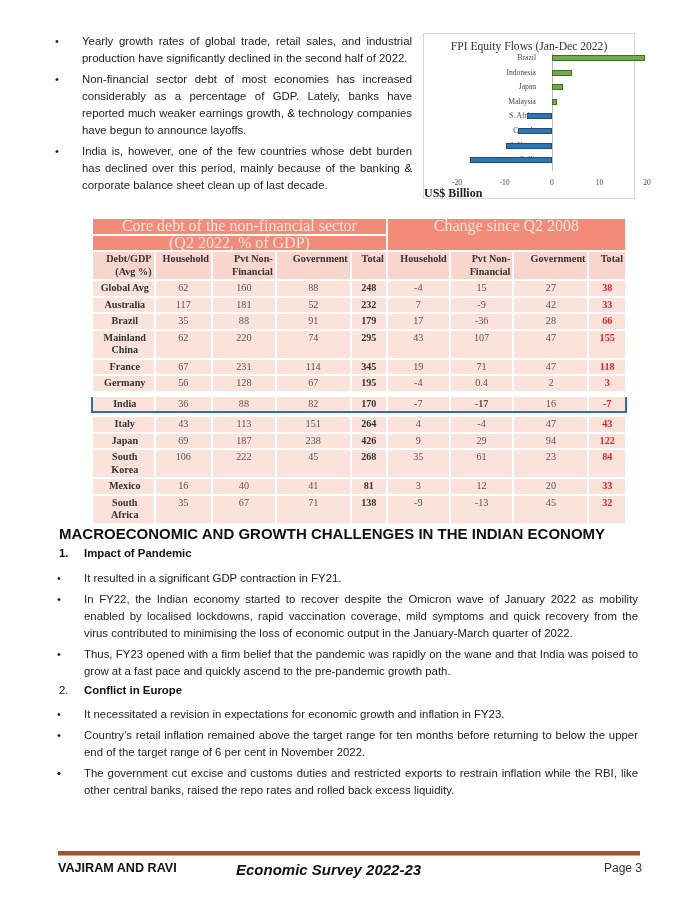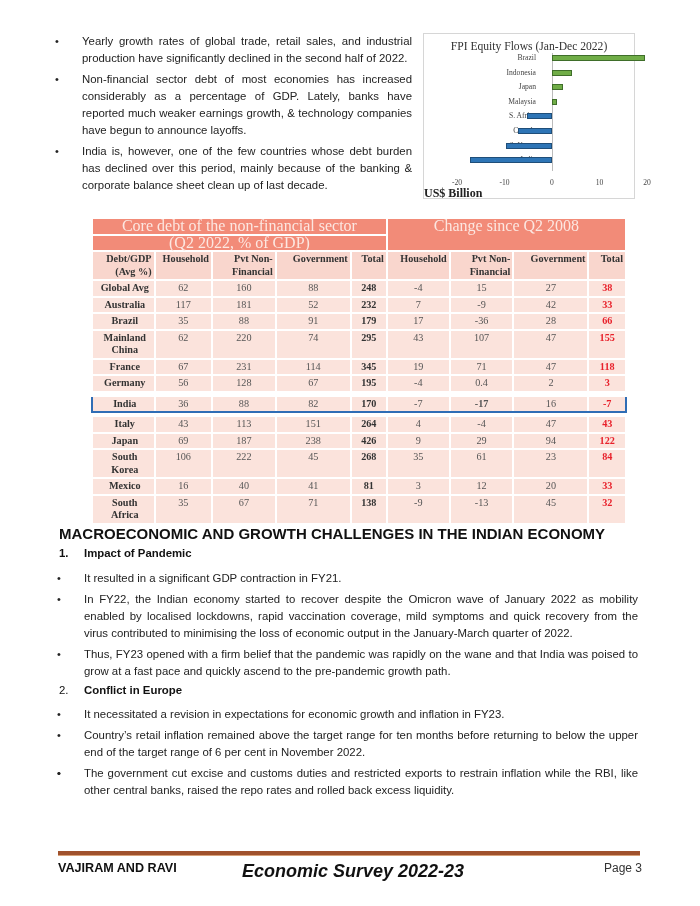--- a/index.html
+++ b/index.html
@@ -36,21 +36,21 @@
   
   .sec-title { position:absolute; left:59px; top:525px; font-size:15px; font-weight:bold; color:#111; }
   .sub { position:absolute; left:59px; font-size:11.4px; font-weight:bold; color:#111; }
   .sub .num { display:inline-block; width:25px; font-weight:normal; }
   .sub.s1 .num { font-weight:bold; }
   .lower { left:84px; width:554px; }
   .lower .item { position:relative; margin-bottom:4px; }
   
   .rule { position:absolute; left:58px; top:851px; width:582px; height:4px; background:#a0522d; border-bottom:1px solid #d9a27a; }
   .f-left { position:absolute; left:58px; top:861px; font-size:12.6px; font-weight:bold; color:#111; }
-  .f-mid { position:absolute; left:242px; top:861px; font-size:18px; font-weight:bold; font-style:italic; color:#111; }
+  .f-mid { position:absolute; left:236px; top:861px; font-size:15px; font-weight:bold; font-style:italic; color:#111; }
   .f-right { position:absolute; right:58px; top:861px; font-size:12px; color:#333; }
 </style>
 </head>
 <body>
 
 <div class="bul top-bullets">
   <div class="item"><span class="dot">•</span><span>Yearly growth rates of global trade, retail sales, and industrial production have significantly declined in the second half of 2022.</span></div>
   <div class="item"><span class="dot">•</span><span>Non-financial sector debt of most economies has increased considerably as a percentage of GDP. Lately, banks have reported much weaker earnings growth, &amp; technology companies have begun to announce layoffs.</span></div>
   <div class="item"><span class="dot">•</span><span>India is, however, one of the few countries whose debt burden has declined over this period, mainly because of the banking &amp; corporate balance sheet clean up of last decade.</span></div>
 </div>

